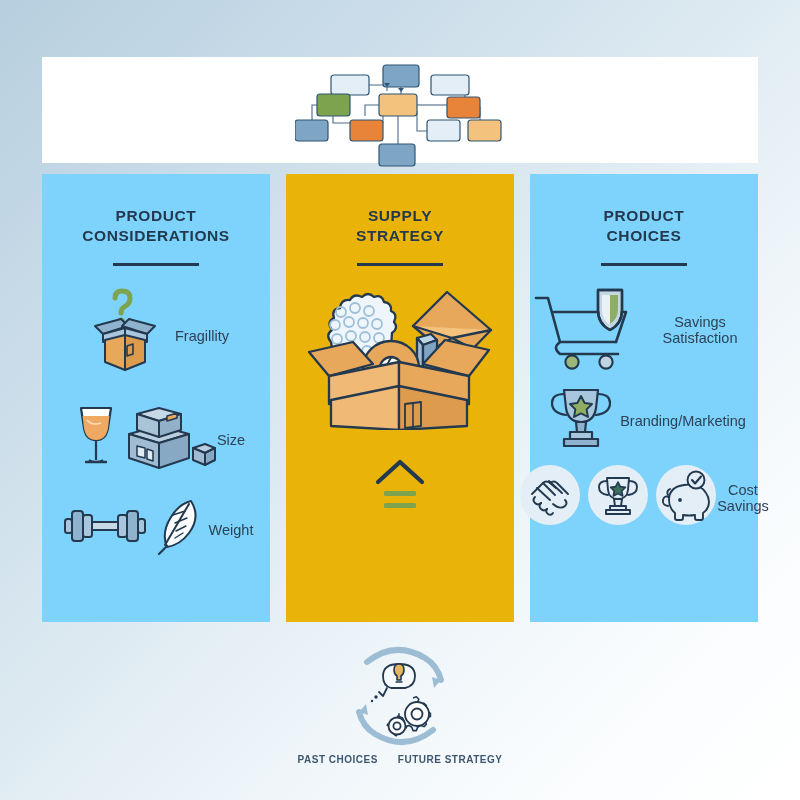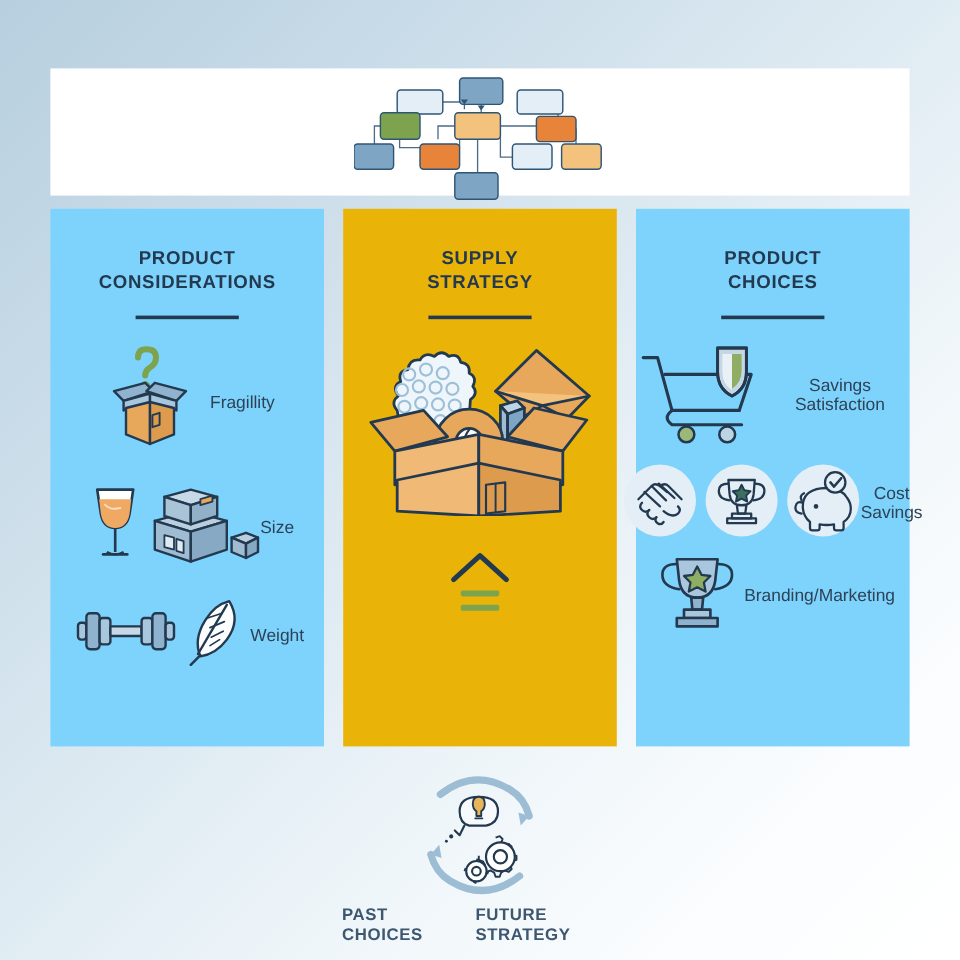--- a/index.html
+++ b/index.html
@@ -86,21 +86,21 @@
   .cycle {
     position: absolute;
     left: 50%; transform: translateX(-50%);
     top: 583px;
     width: 230px;
     display: flex; flex-direction: column; align-items: center;
   }
   .cycle-caption {
     margin-top: 2px;
     display: flex; gap: 20px;
-    font-size: 14px; font-weight: bold;
+    font-size: 10px; font-weight: bold;
     letter-spacing: 0.5px;
     color: #3d5770;
   }
 </style>
 </head>
 <body>
 
 <div class="infographic">
 
   <div class="flow-panel">
@@ -321,20 +321,37 @@
                 <path d="M72 11 L80 11 L80 41 q-8 -5 -8 -15 Z" fill="#e9f1f7" stroke="none"></path>
                 <path d="M68 6 L92 6 L92 26 q0 14 -12 20 q-12 -6 -12 -20 Z" fill="none" stroke="#23394f" stroke-width="2.4" stroke-linejoin="round"></path>
               </g>
             </svg>
           </div>
           <div class="item-label">Savings Satisfaction</div>
         </div>
 
         <div class="item">
           <div class="item-art">
+            <svg width="78" height="64" viewBox="0 0 78 64">
+              <g stroke="#23394f" stroke-width="2.2" stroke-linejoin="round" stroke-linecap="round">
+                <path d="M22 4 L56 4 L54 22 q-2 14 -15 14 q-13 0 -15 -14 Z" fill="#a8c6dd"></path>
+                <path d="M22 8 q-12 0 -12 9 q0 10 14 12" fill="none"></path>
+                <path d="M56 8 q12 0 12 9 q0 10 -14 12" fill="none"></path>
+                <path d="M34 36 L44 36 L43 46 L35 46 Z" fill="#8fb3cf"></path>
+                <path d="M28 46 L50 46 L50 53 L28 53 Z" fill="#a8c6dd"></path>
+                <path d="M22 53 L56 53 L56 60 L22 60 Z" fill="#8fb3cf"></path>
+                <path d="M39 10 L42.6 17 L50 18 L44.6 23.4 L46 31 L39 27.4 L32 31 L33.4 23.4 L28 18 L35.4 17 Z" fill="#8fae63" stroke-width="1.9"></path>
+              </g>
+            </svg>
+          </div>
+          <div class="item-label">Branding/Marketing</div>
+        </div>
+
+        <div class="item">
+          <div class="item-art">
             <svg width="198" height="62" viewBox="0 0 198 62">
               <circle cx="31" cy="31" r="30" fill="#e3eef6"></circle>
               <circle cx="99" cy="31" r="30" fill="#e3eef6"></circle>
               <circle cx="167" cy="31" r="30" fill="#e3eef6"></circle>
               <g fill="none" stroke="#23394f" stroke-width="1.9" stroke-linecap="round" stroke-linejoin="round">
                 <path d="M13 30 L24 19 q3 -3 7 0 l6 5"></path>
                 <path d="M49 30 L38 19 q-3 -3 -7 0"></path>
                 <path d="M16 33 q-3 3 0 6 q3 3 6 0"></path>
                 <path d="M22 39 q-3 3 0 6 q3 3 6 0"></path>
                 <path d="M28 45 q-2 3 1 5 q3 2 5 -1"></path>
@@ -356,37 +373,20 @@
                 <circle cx="161" cy="36" r="1.9" fill="#23394f" stroke="none"></circle>
                 <path d="M149 31 q-2 -4 2 -6"></path>
                 <circle cx="177" cy="16" r="8.5" fill="#e3eef6"></circle>
                 <path d="M173 16 L176 19.5 L182 12.5" stroke-width="2.1"></path>
               </g>
             </svg>
           </div>
           <div class="item-label">Cost Savings</div>
         </div>
 
-        <div class="item">
-          <div class="item-art">
-            <svg width="78" height="64" viewBox="0 0 78 64">
-              <g stroke="#23394f" stroke-width="2.2" stroke-linejoin="round" stroke-linecap="round">
-                <path d="M22 4 L56 4 L54 22 q-2 14 -15 14 q-13 0 -15 -14 Z" fill="#a8c6dd"></path>
-                <path d="M22 8 q-12 0 -12 9 q0 10 14 12" fill="none"></path>
-                <path d="M56 8 q12 0 12 9 q0 10 -14 12" fill="none"></path>
-                <path d="M34 36 L44 36 L43 46 L35 46 Z" fill="#8fb3cf"></path>
-                <path d="M28 46 L50 46 L50 53 L28 53 Z" fill="#a8c6dd"></path>
-                <path d="M22 53 L56 53 L56 60 L22 60 Z" fill="#8fb3cf"></path>
-                <path d="M39 10 L42.6 17 L50 18 L44.6 23.4 L46 31 L39 27.4 L32 31 L33.4 23.4 L28 18 L35.4 17 Z" fill="#8fae63" stroke-width="1.9"></path>
-              </g>
-            </svg>
-          </div>
-          <div class="item-label">Branding/Marketing</div>
-        </div>
-
       </div>
     </div>
 
   </div>
 
   <div class="cycle">
     <svg width="122" height="112" viewBox="0 0 122 112">
       <g fill="none" stroke="#9dbdd4" stroke-width="6" stroke-linecap="round">
         <path d="M28 22 q28 -22 58 -4 q12 7 16 22"></path>
         <path d="M94 90 q-28 22 -58 4 q-12 -7 -16 -22"></path>

